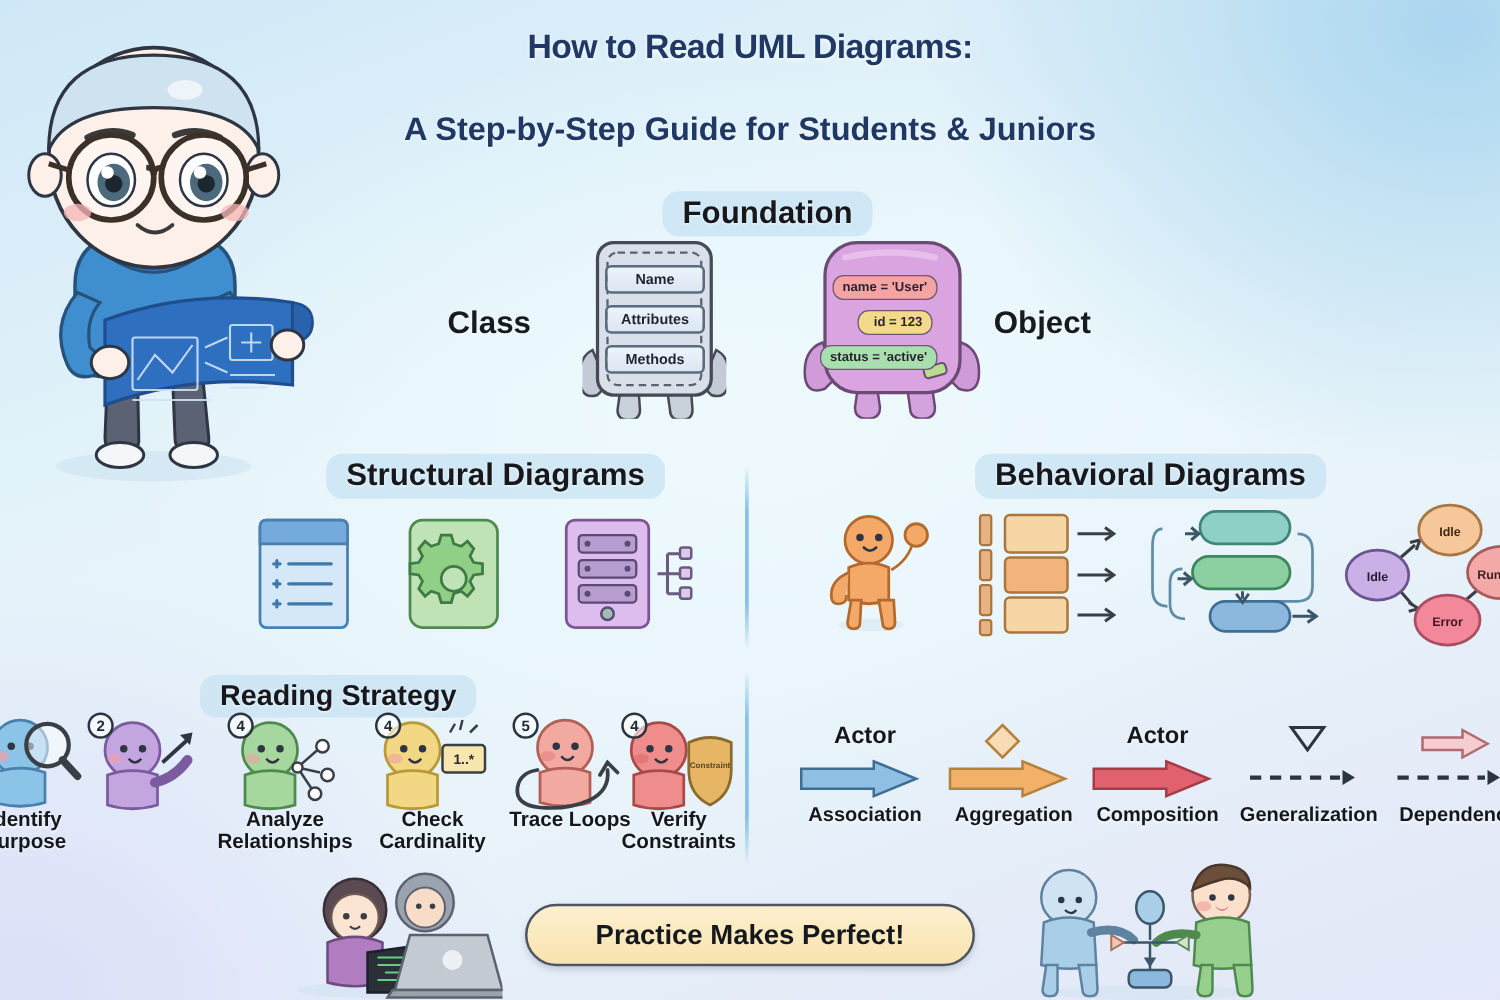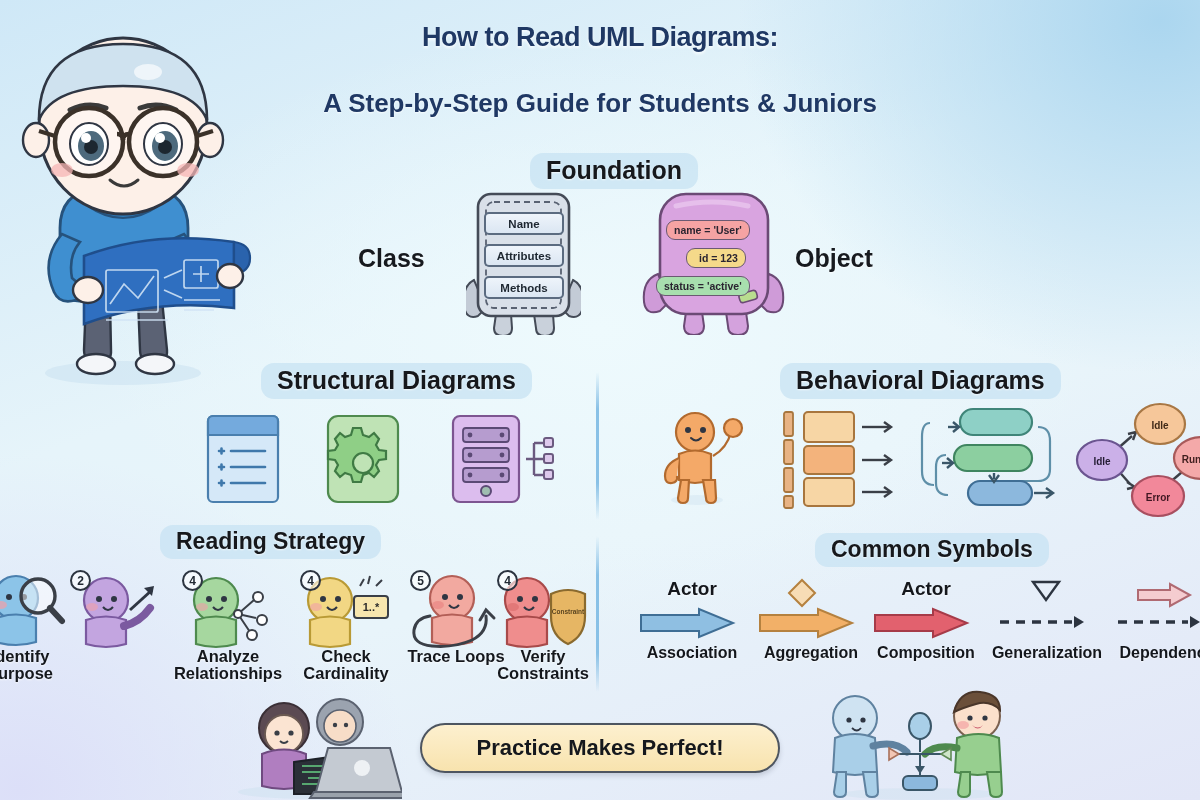--- a/index.html
+++ b/index.html
@@ -351,21 +351,21 @@
       <ellipse cx="88" cy="26" rx="25" ry="20" fill="#f6c79a" stroke="#a87744" stroke-width="2.2"></ellipse>
       <ellipse cx="130" cy="60" rx="28" ry="21" fill="#f4a9a9" stroke="#a85a5a" stroke-width="2.2"></ellipse>
       <ellipse cx="86" cy="98" rx="26" ry="20" fill="#f2889a" stroke="#a84f60" stroke-width="2.2"></ellipse>
       <text x="30" y="67" text-anchor="middle" class="ic-lbl" fill="#241c33">Idle</text>
       <text x="88" y="31" text-anchor="middle" class="ic-lbl" fill="#402a18">Idle</text>
       <text x="130" y="65" text-anchor="middle" class="ic-lbl" fill="#401f1f">Running</text>
       <text x="86" y="103" text-anchor="middle" class="ic-lbl" fill="#401622">Error</text>
     </svg>
   </div>
 
-  <div class="sec-head small" style="left:160px; top:525px;">Reading Strategy</div>
+  <div class="sec-head small" style="left:160px; top:540px;">Reading Strategy</div>
 
   <div class="step" style="left:-28px; top:570px;">
     <svg viewBox="0 0 96 80" width="96" height="80">
       <circle cx="44" cy="28" r="22" fill="#8cc4e8" stroke="#4a7fae" stroke-width="2.2"></circle>
       <path d="M24 48 q20 -7 40 0 l0 24 q-20 6 -40 0 Z" fill="#8cc4e8" stroke="#4a7fae" stroke-width="2.2"></path>
       <circle cx="37" cy="27" r="3" fill="#2f3643"></circle>
         <circle cx="52" cy="27" r="3" fill="#2f3643"></circle>
       <ellipse cx="29" cy="35" rx="6" ry="4" fill="#f0a0a8" opacity=".7"></ellipse>
       <circle cx="66" cy="26" r="17" fill="#ffffff" fill-opacity=".5" stroke="#3a3f47" stroke-width="3.4"></circle>
       <path d="M78 38 l12 13" stroke="#3a3f47" stroke-width="6" stroke-linecap="round"></path>
@@ -453,21 +453,20 @@
         <circle cx="40" cy="29" r="3" fill="#2f3643"></circle>
       <path d="M29 37 q5 6 10 0" stroke="#2f3643" stroke-width="2" fill="none"></path>
       <ellipse cx="18" cy="37" rx="6" ry="4" fill="#d96a6a" opacity=".6"></ellipse>
       <path d="M56 24 q17 -8 34 0 l0 22 q0 20 -17 28 q-17 -8 -17 -28 Z" fill="#e6b664" stroke="#8a6a2e" stroke-width="2.2"></path>
       <text x="73" y="44" text-anchor="middle" font-size="6.5" font-weight="bold" fill="#5a4520">Constraint</text>
     </svg>
     <div class="step-badge">4</div>
     <div class="step-label">Verify Constraints</div>
   </div>
 
-  <div class="sec-head small" style="left:815px; top:533px;">Common Symbols</div>
 
   <div class="sym" style="left:633px; top:578px;">
     <div class="sym-top">Actor</div>
     <svg viewBox="0 0 118 34" width="118" height="34" style="position:absolute;left:0;top:28px;">
       <path d="M8 9 h58 v-6 l34 14 l-34 14 v-6 H8 Z" fill="#8fbfe2" stroke="#3f6e95" stroke-width="2"></path>
     </svg>
     <div class="sym-name">Association</div>
   </div>
 
   <div class="sym" style="left:752px; top:578px;">

